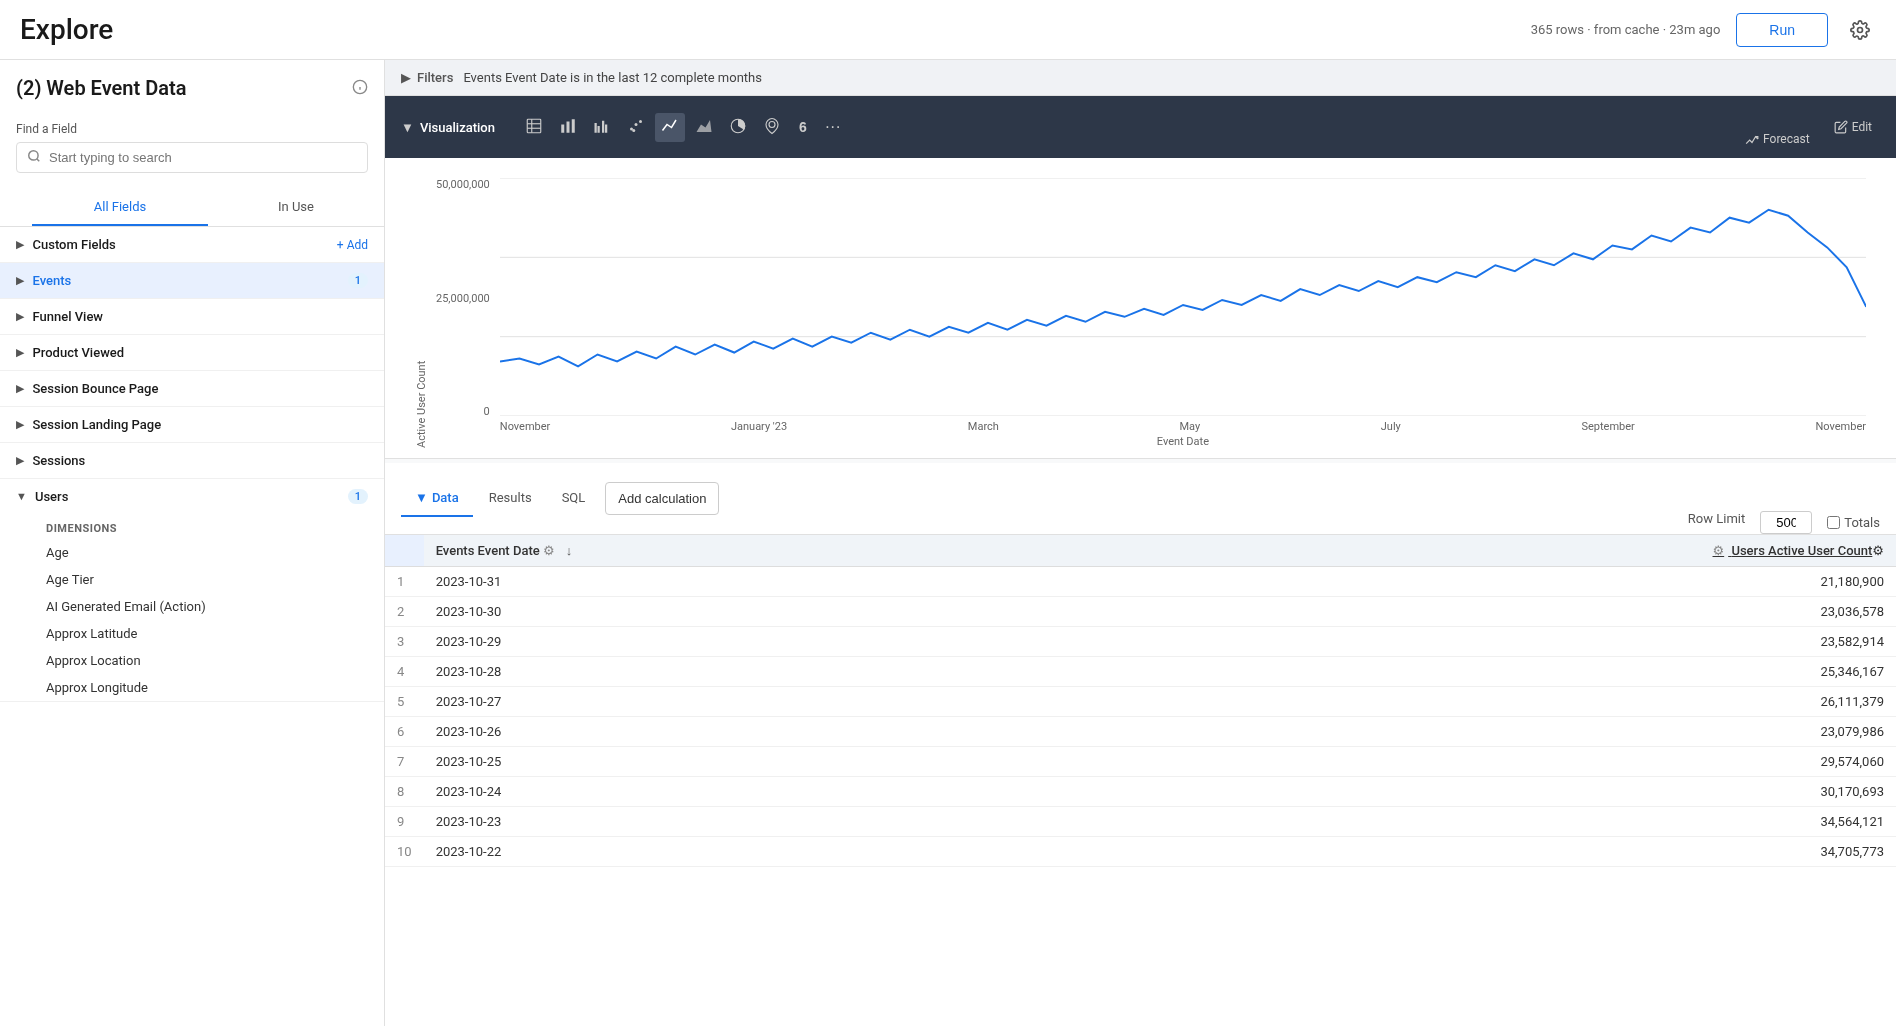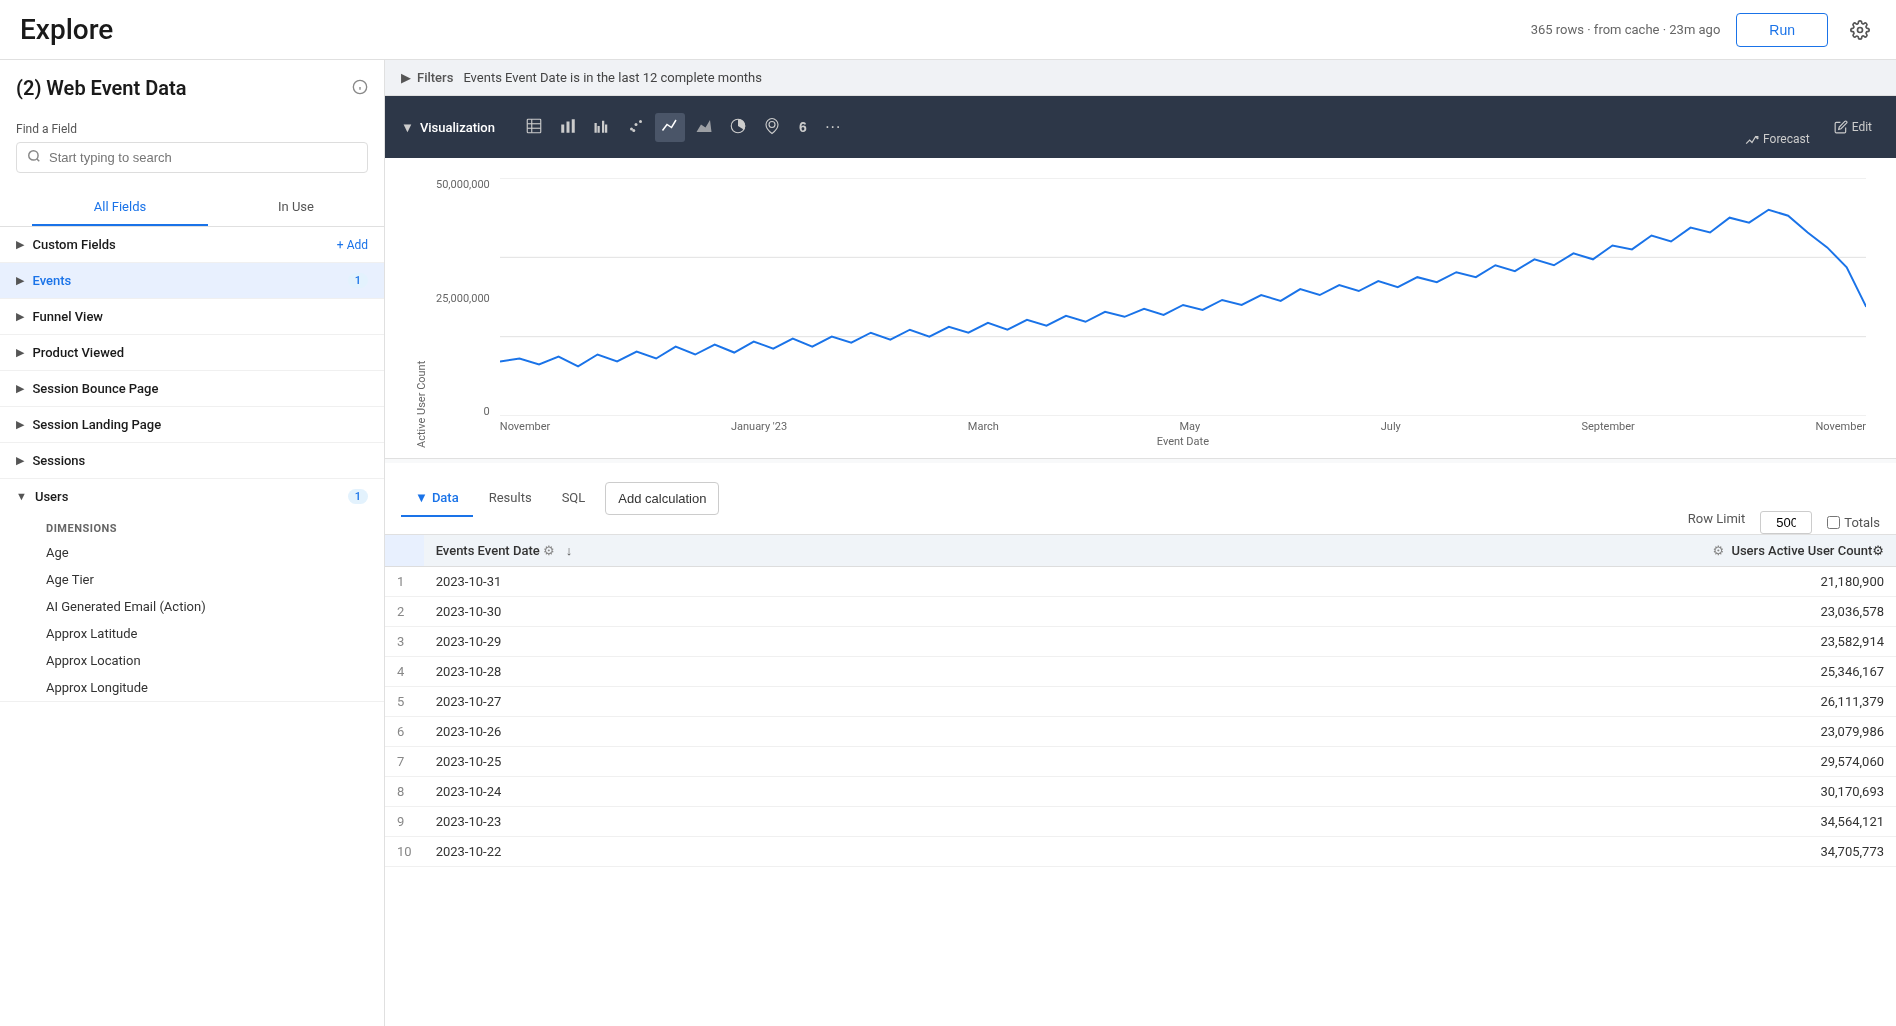--- a/index.html
+++ b/index.html
@@ -80,21 +80,21 @@
     .totals-check { display: flex; align-items: center; gap: 4px; cursor: pointer; }
 
     
     .data-table { width: 100%; border-collapse: collapse; font-size: 13px; }
     .data-table th { background: #f0f4f8; padding: 8px 12px; text-align: left; font-weight: 500; color: #333; border-bottom: 1px solid #ddd; position: sticky; top: 0; }
     .data-table th.right { text-align: right; }
     .data-table td { padding: 7px 12px; border-bottom: 1px solid #f0f0f0; }
     .data-table td.right { text-align: right; color: #333; }
     .data-table td.row-num { color: #888; width: 30px; }
     .col-header-events { background: #e8f0fe; }
-    .col-header-users { background: #fdf3e7; }
+    .col-header-users { background: #fdf3e7; text-decoration: underline; }
     .col-gear { color: #888; margin-right: 4px; }
     .sort-icon { color: #555; margin-left: 4px; }
     svg.chart { display: block; }
   </style>
 </head>
 <body>
 
 <div class="header">
   <span class="header-title">Explore</span>
   <div class="header-right">

